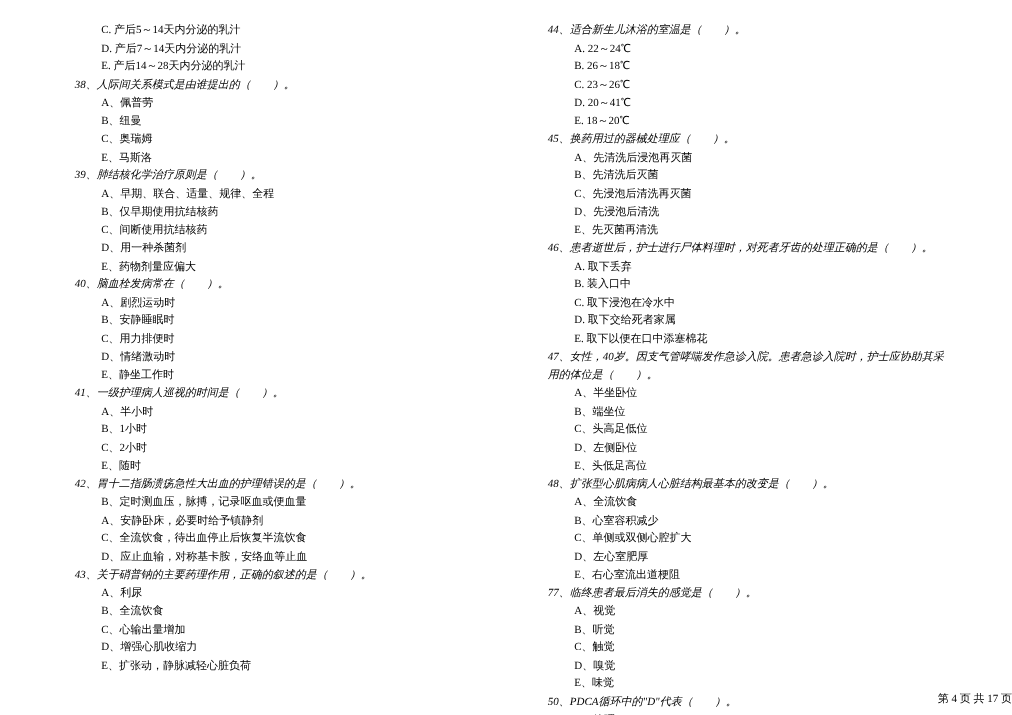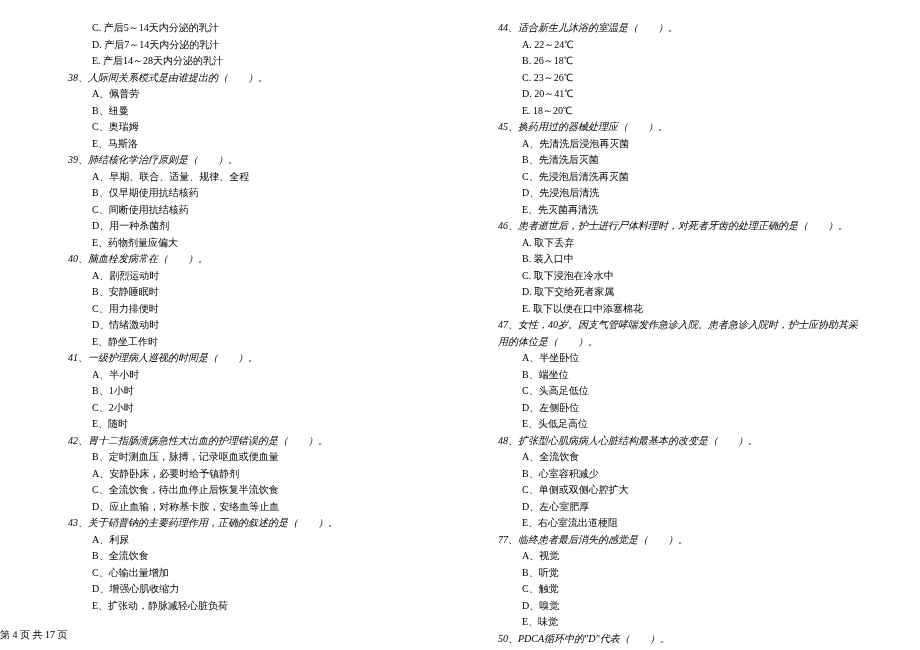--- a/index.html
+++ b/index.html
@@ -22,21 +22,21 @@
       flex: 1;
       line-height: 1.65;
     }
     .opt { padding-left: 32px; }
     .q { padding-left: 8px; font-style: italic; }
     .footer {
       position: absolute;
       bottom: 8px;
       left: 0;
       right: 0;
-      text-align: left;
+      text-align: right;
       font-size: 10px;
     }
   </style>
 </head>
 <body>
 
 <div class="page">
   <div class="column">
     <div class="opt">C. 产后5～14天内分泌的乳汁</div>
     <div class="opt">D. 产后7～14天内分泌的乳汁</div>

